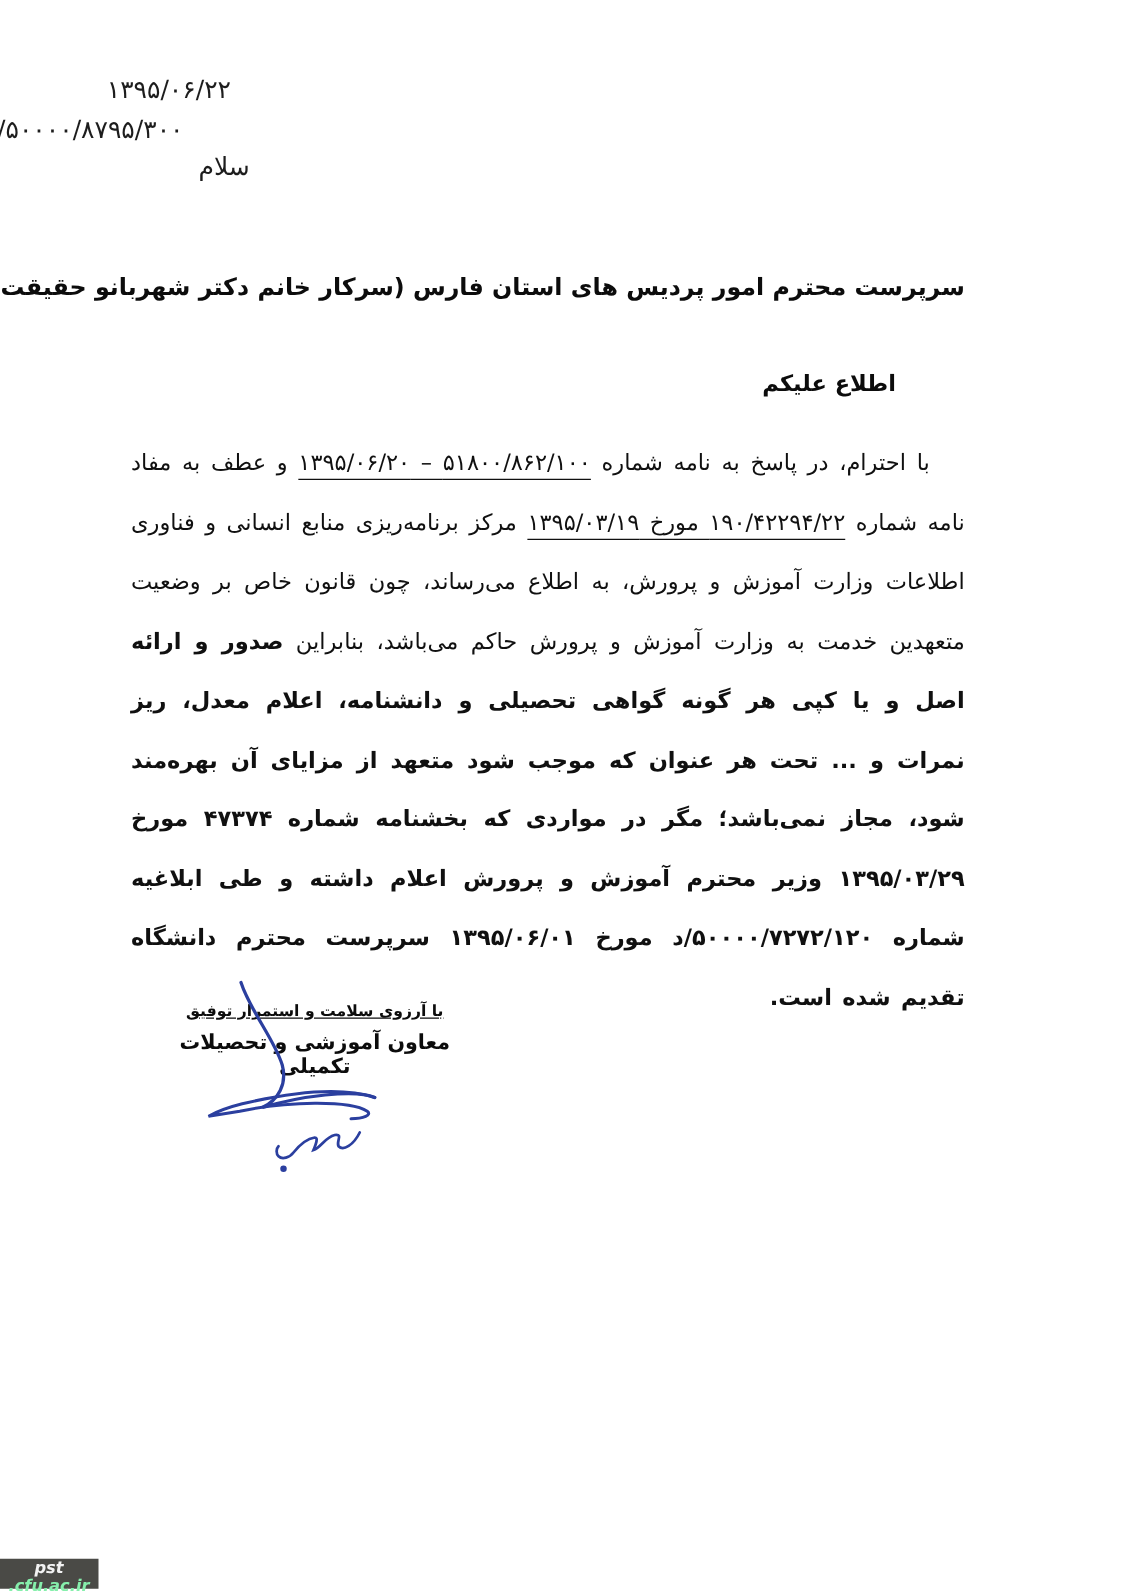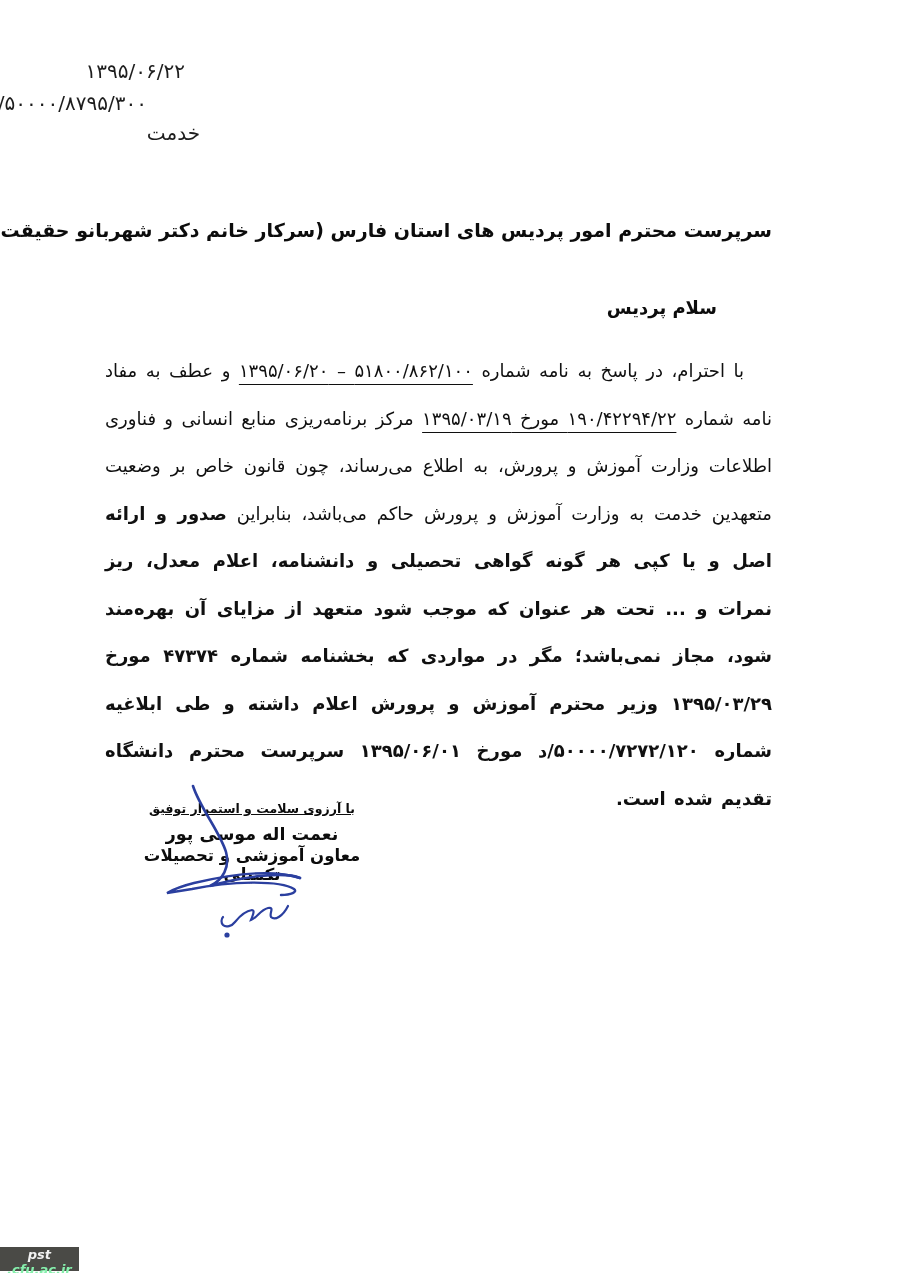--- a/index.html
+++ b/index.html
@@ -93,31 +93,30 @@
     white-space: nowrap;
   }
 </style>
 </head>
 <body>
 
 <div class="page">
 
   <div class="meta-line meta-date">۱۳۹۵/۰۶/۲۲</div>
   <div class="meta-line meta-number">۵۰۰۰۰/۸۷۹۵/۳۰۰/د</div>
-  <div class="meta-line meta-attach">خدمت</div>
+  <div class="meta-line meta-attach">سلام</div>
 
   <div class="addressee">سرپرست محترم امور پردیس های استان فارس (سرکار خانم دکتر شهربانو حقیقت)</div>
 
-  <div class="greeting">سلام پردیس</div>
+  <div class="greeting">اطلاع علیکم</div>
 
   <p class="body-par"><span class="run-regular">با احترام، در پاسخ به نامه شماره </span><span class="run-underline">۵۱۸۰۰/۸۶۲/۱۰۰ – ۱۳۹۵/۰۶/۲۰</span><span class="run-regular"> و عطف به مفاد نامه شماره </span><span class="run-underline">۱۹۰/۴۲۲۹۴/۲۲ مورخ ۱۳۹۵/۰۳/۱۹</span><span class="run-regular"> مرکز برنامه‌ریزی منابع انسانی و فناوری اطلاعات وزارت آموزش و پرورش، به اطلاع می‌رساند، چون قانون خاص بر وضعیت متعهدین خدمت به وزارت آموزش و پرورش حاکم می‌باشد، بنابراین </span><span class="run-bold">صدور و ارائه اصل و یا کپی هر گونه گواهی تحصیلی و دانشنامه، اعلام معدل، ریز نمرات و ... تحت هر عنوان که موجب شود متعهد از مزایای آن بهره‌مند شود، مجاز نمی‌باشد؛ مگر در مواردی که بخشنامه شماره ۴۷۳۷۴ مورخ ۱۳۹۵/۰۳/۲۹ وزیر محترم آموزش و پرورش اعلام داشته و طی ابلاغیه شماره ۵۰۰۰۰/۷۲۷۲/۱۲۰/د مورخ ۱۳۹۵/۰۶/۰۱ سرپرست محترم دانشگاه تقدیم شده است.</span></p>
 
   <div class="signature">
     <div class="sig-wish">با آرزوی سلامت و استمرار توفیق</div>
-    <div class="sig-name">نعمت اله موسی پور</div>
     <div class="sig-title">معاون آموزشی و تحصیلات تکمیلی</div>
   </div>
 
   <svg class="sig-ink" viewBox="0 0 266 168">
     <path class="ink" d="M 63,6 C 70,28 90,52 96,72 C 100,87 93,100 80,106 C 110,97 154,91 170,98" fill="none" stroke-width="2.6" stroke-linecap="round" stroke="#2b3f9f"></path>
     <path class="ink" d="M 170,98 C 140,88 98,95 64,103 C 52,106 44,109 37,113 L 62,109 C 100,101 150,100 164,109 C 168,112 161,115 151,115" fill="none" stroke-width="2.4" stroke-linecap="round" stroke="#2b3f9f"></path>
     <path class="ink" d="M 158,126 c -5,10 -13,15 -17,11 c -2,-4 4,-10 -3,-9 c -8,2 -11,10 -17,12 c 2,-5 4,-10 1,-10 c -7,1 -13,7 -17,12 c -3,4 -9,6 -12,3 c -2,-2 -2,-6 0,-8" fill="none" stroke-width="2.2" stroke-linecap="round" stroke="#2b3f9f"></path>
     <path class="ink" d="M 128,22 l 0,0" fill="none" stroke-width="0" stroke="#2b3f9f"></path>
     <circle class="ink-dot" cx="97" cy="155" r="2.6" fill="#2b3f9f"></circle>
   </svg>

